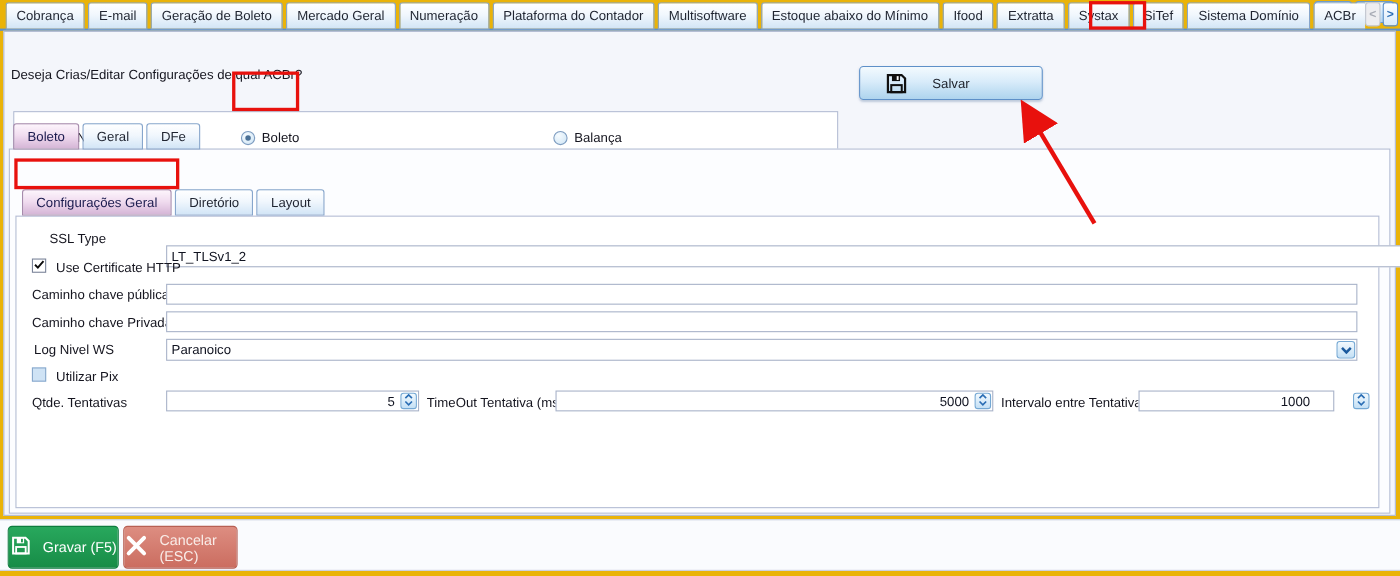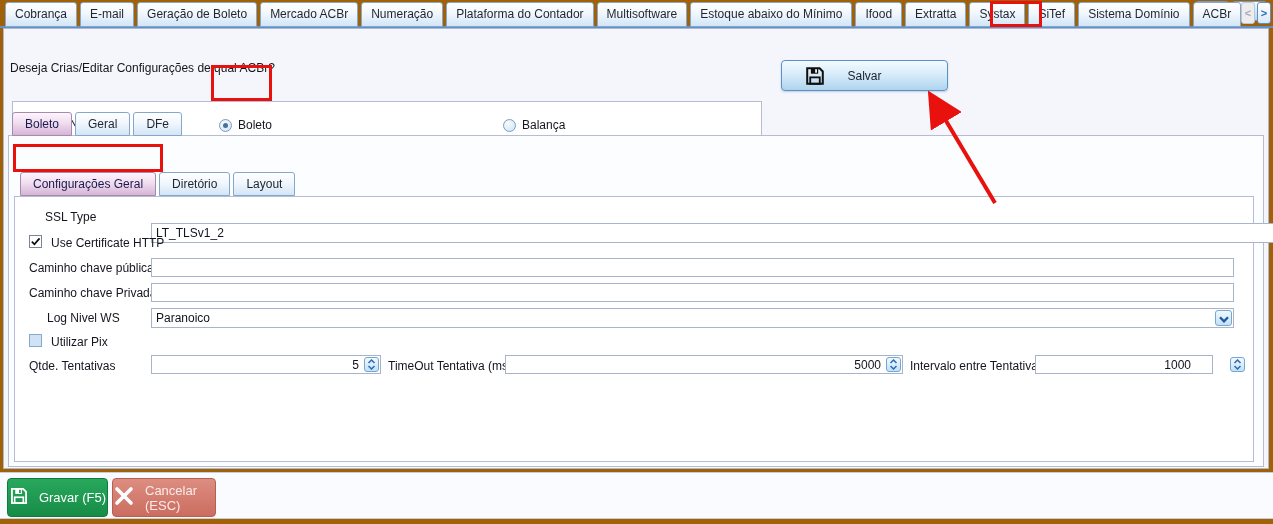--- a/index.html
+++ b/index.html
@@ -1,18 +1,18 @@
 <!DOCTYPE html>
 <html><head>
 <meta charset="utf-8">
 <style>
   * { box-sizing: border-box; margin: 0; padding: 0; }
   html, body { width: 1273px; height: 524px; overflow: hidden; }
   body { font-family: "Liberation Sans", sans-serif; background: #ffffff; position: relative; }
-  #app { position: absolute; left: 0; top: 0; width: 1273px; height: 524px; background: #a16207; }
+  #app { position: absolute; left: 0; top: 0; width: 1273px; height: 524px; background: #eab308; }
 
   
   #tab-strip { position: absolute; left: 5px; top: 2px; width: 1236px; height: 25px;
     display: flex; gap: 3px; overflow: hidden; z-index: 2; }
   .tab { flex: 0 0 auto; padding: 4px 9px 3px; font-size: 12px; line-height: 15px; color: #1f2430;
     background: linear-gradient(#ffffff, #f1f7fd 45%, #d2e5f6); border: 1px solid #87a6cc;
     border-radius: 3px 3px 0 0; white-space: nowrap; cursor: default; }
   #tab-underline { position: absolute; left: 0; top: 26px; width: 1273px; height: 2px; background: #5f91c9; }
   #tab-scrollers { position: absolute; right: 2px; top: 2px; display: flex; gap: 2px; z-index: 3; }
   .scroller { width: 14px; height: 22px; border-radius: 3px; font-size: 11px; font-weight: bold;
@@ -105,21 +105,21 @@
 </style>
 </head>
 <body>
 
 <div id="app">
 
   <div id="tab-strip">
     <div class="tab">Cobrança</div>
     <div class="tab">E-mail</div>
     <div class="tab">Geração de Boleto</div>
-    <div class="tab">Mercado ACBr</div>
+    <div class="tab">Mercado Geral</div>
     <div class="tab">Numeração</div>
     <div class="tab">Plataforma do Contador</div>
     <div class="tab">Multisoftware</div>
     <div class="tab">Estoque abaixo do Mínimo</div>
     <div class="tab">Ifood</div>
     <div class="tab">Extratta</div>
     <div class="tab">Systax</div>
     <div class="tab">SiTef</div>
     <div class="tab">Sistema Domínio</div>
     <div class="tab">ACBr</div>
@@ -206,21 +206,21 @@
       </span>
     </div>
     <div class="f-label" style="left:36px; top:39px">Use Certificate HTTP</div>
 
     <div class="f-label" style="left:14px; top:64px">Caminho chave pública</div>
     <input class="f-input" style="left: 136px; top: 61px; width: 1083px; height: 19px;" value="">
 
     <div class="f-label" style="left:14px; top:89px">Caminho chave Privada</div>
     <input class="f-input" style="left: 136px; top: 86px; width: 1083px; height: 19px;" value="">
 
-    <div class="f-label" style="left:32px; top:114px">Log Nivel WS</div>
+    <div class="f-label" style="left:16px; top:114px">Log Nivel WS</div>
     <div class="f-combo" style="left:136px; top:111px; width:1083px; height:20px">
       <div class="combo-value">Paranoico</div>
       <div class="combo-btn">
         <span>
           <svg width="10" height="7" viewBox="0 0 10 7">
               <path d="M1 1.3 L5 5.4 L9 1.3" stroke="#1c5a9e" stroke-width="2.3" fill="none"></path>
             </svg>
         </span>
       </div>
     </div>

